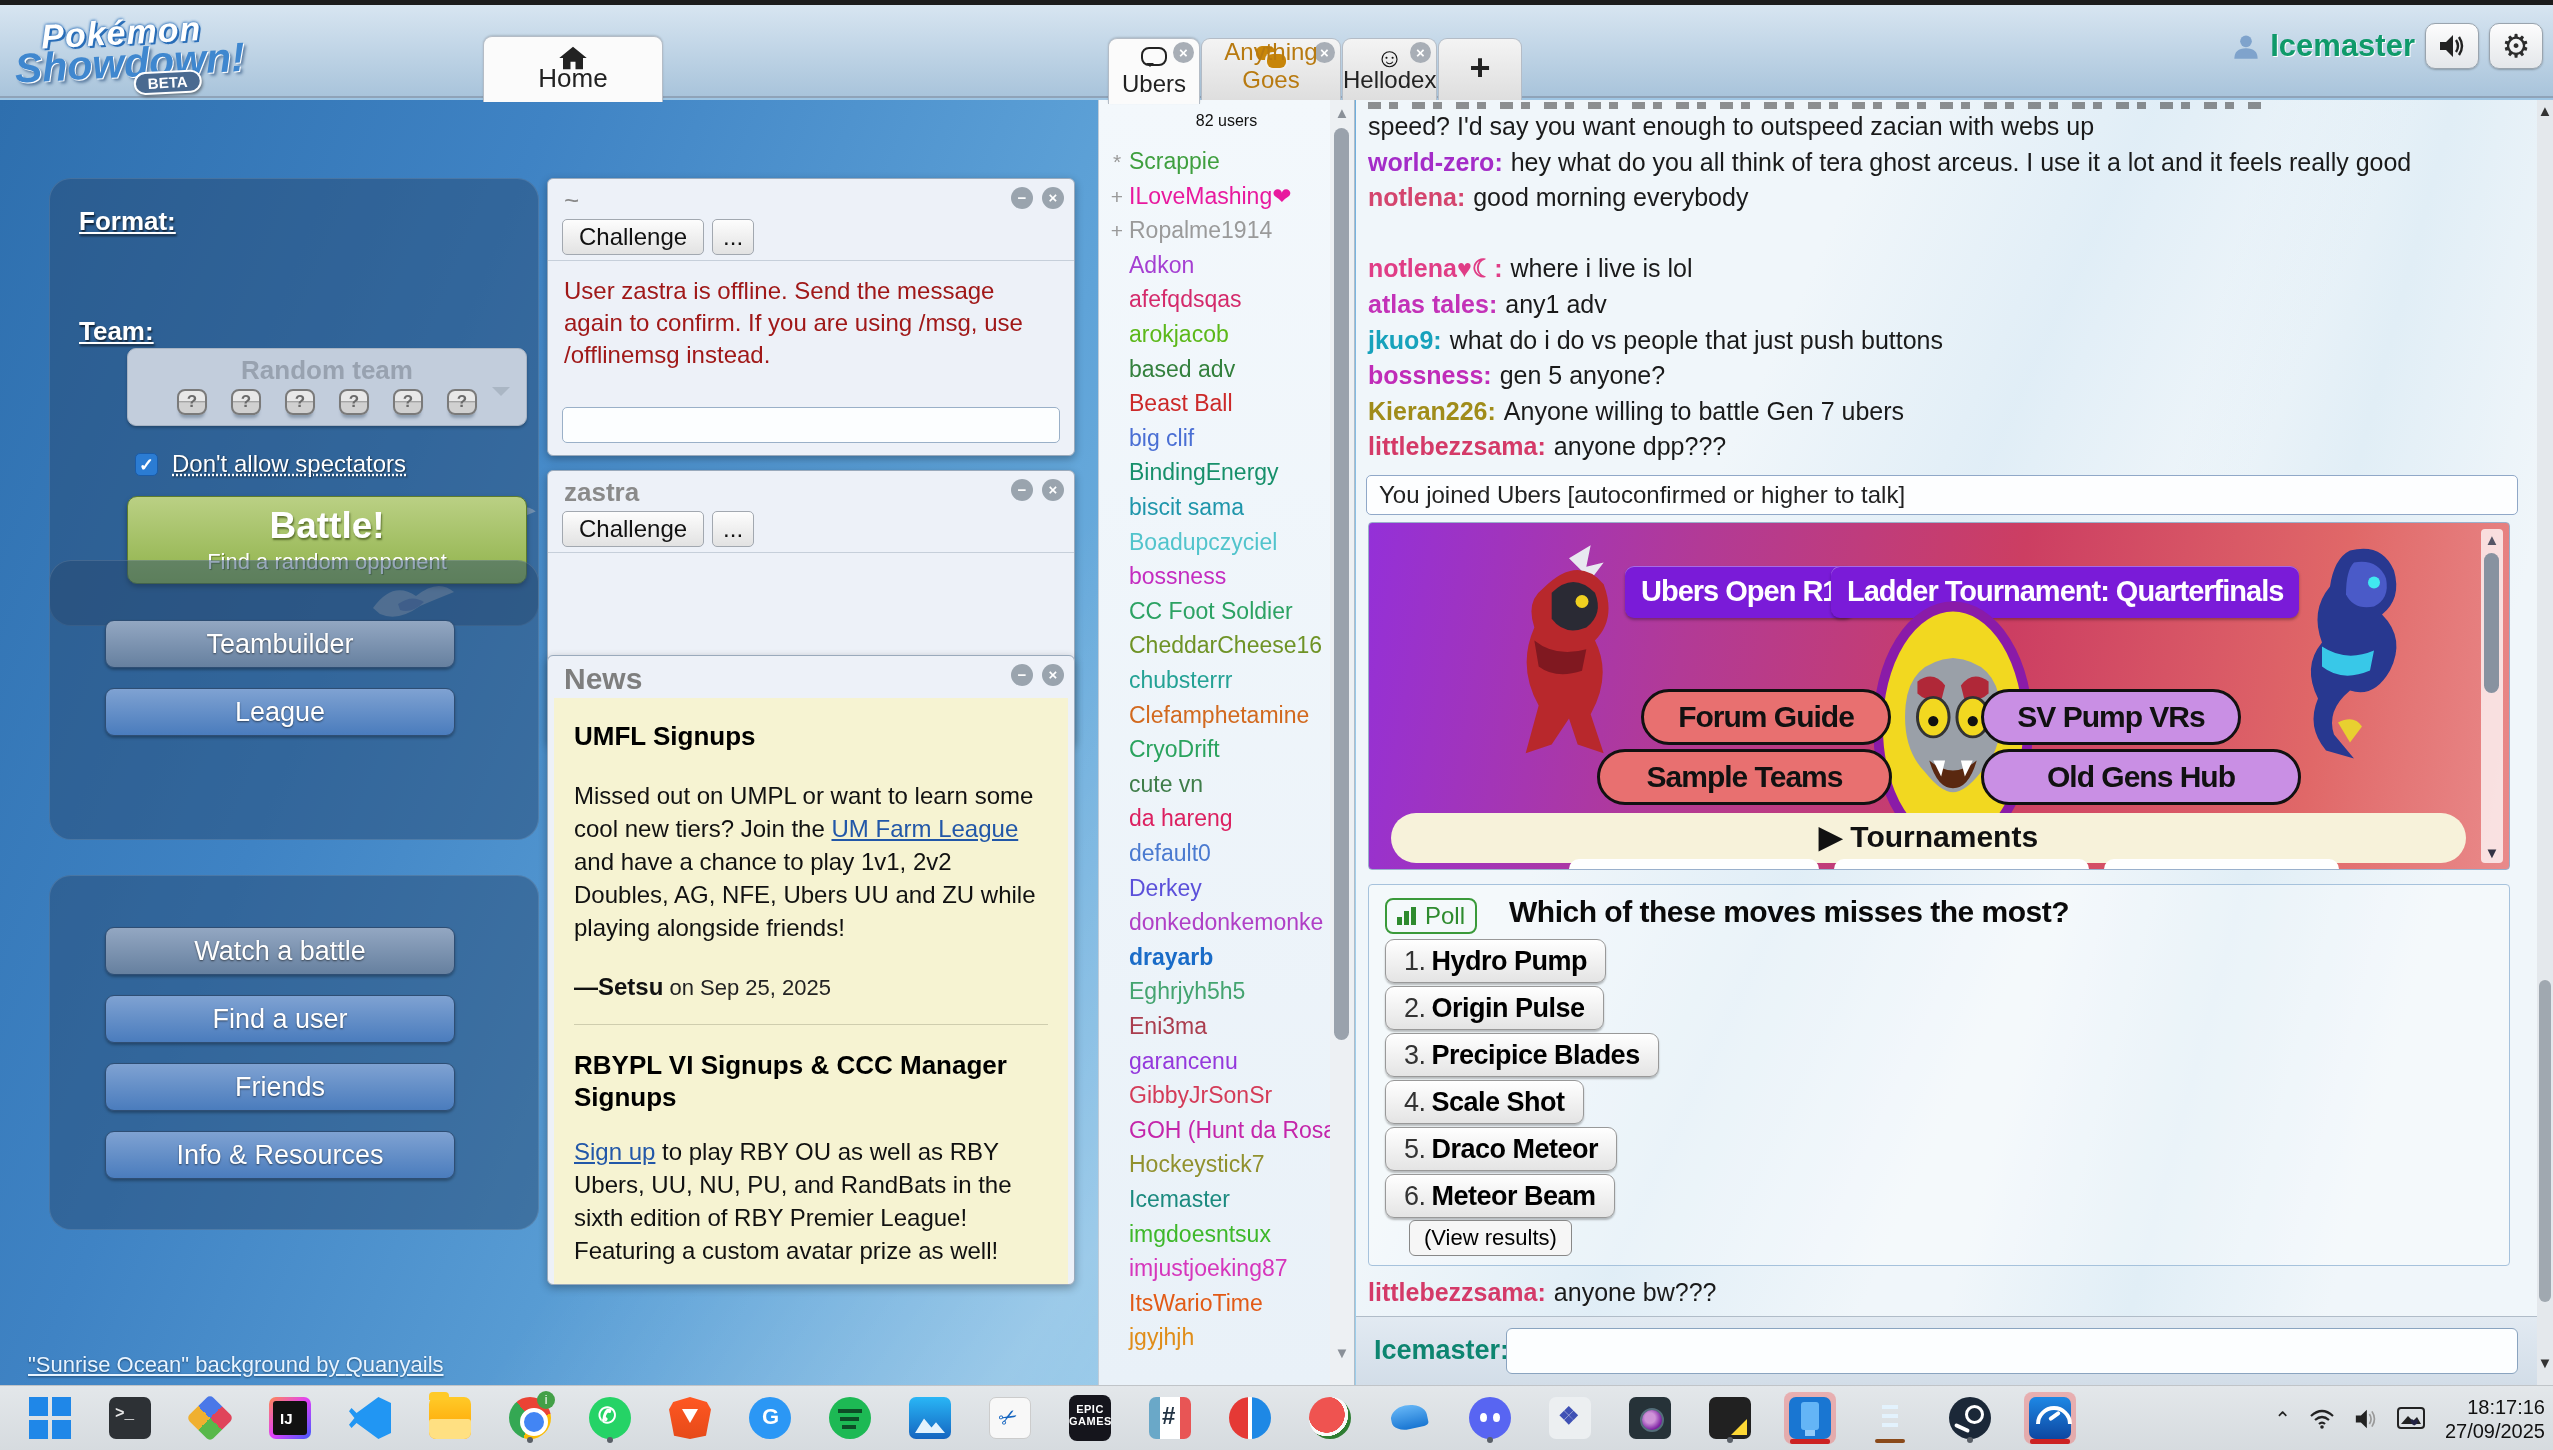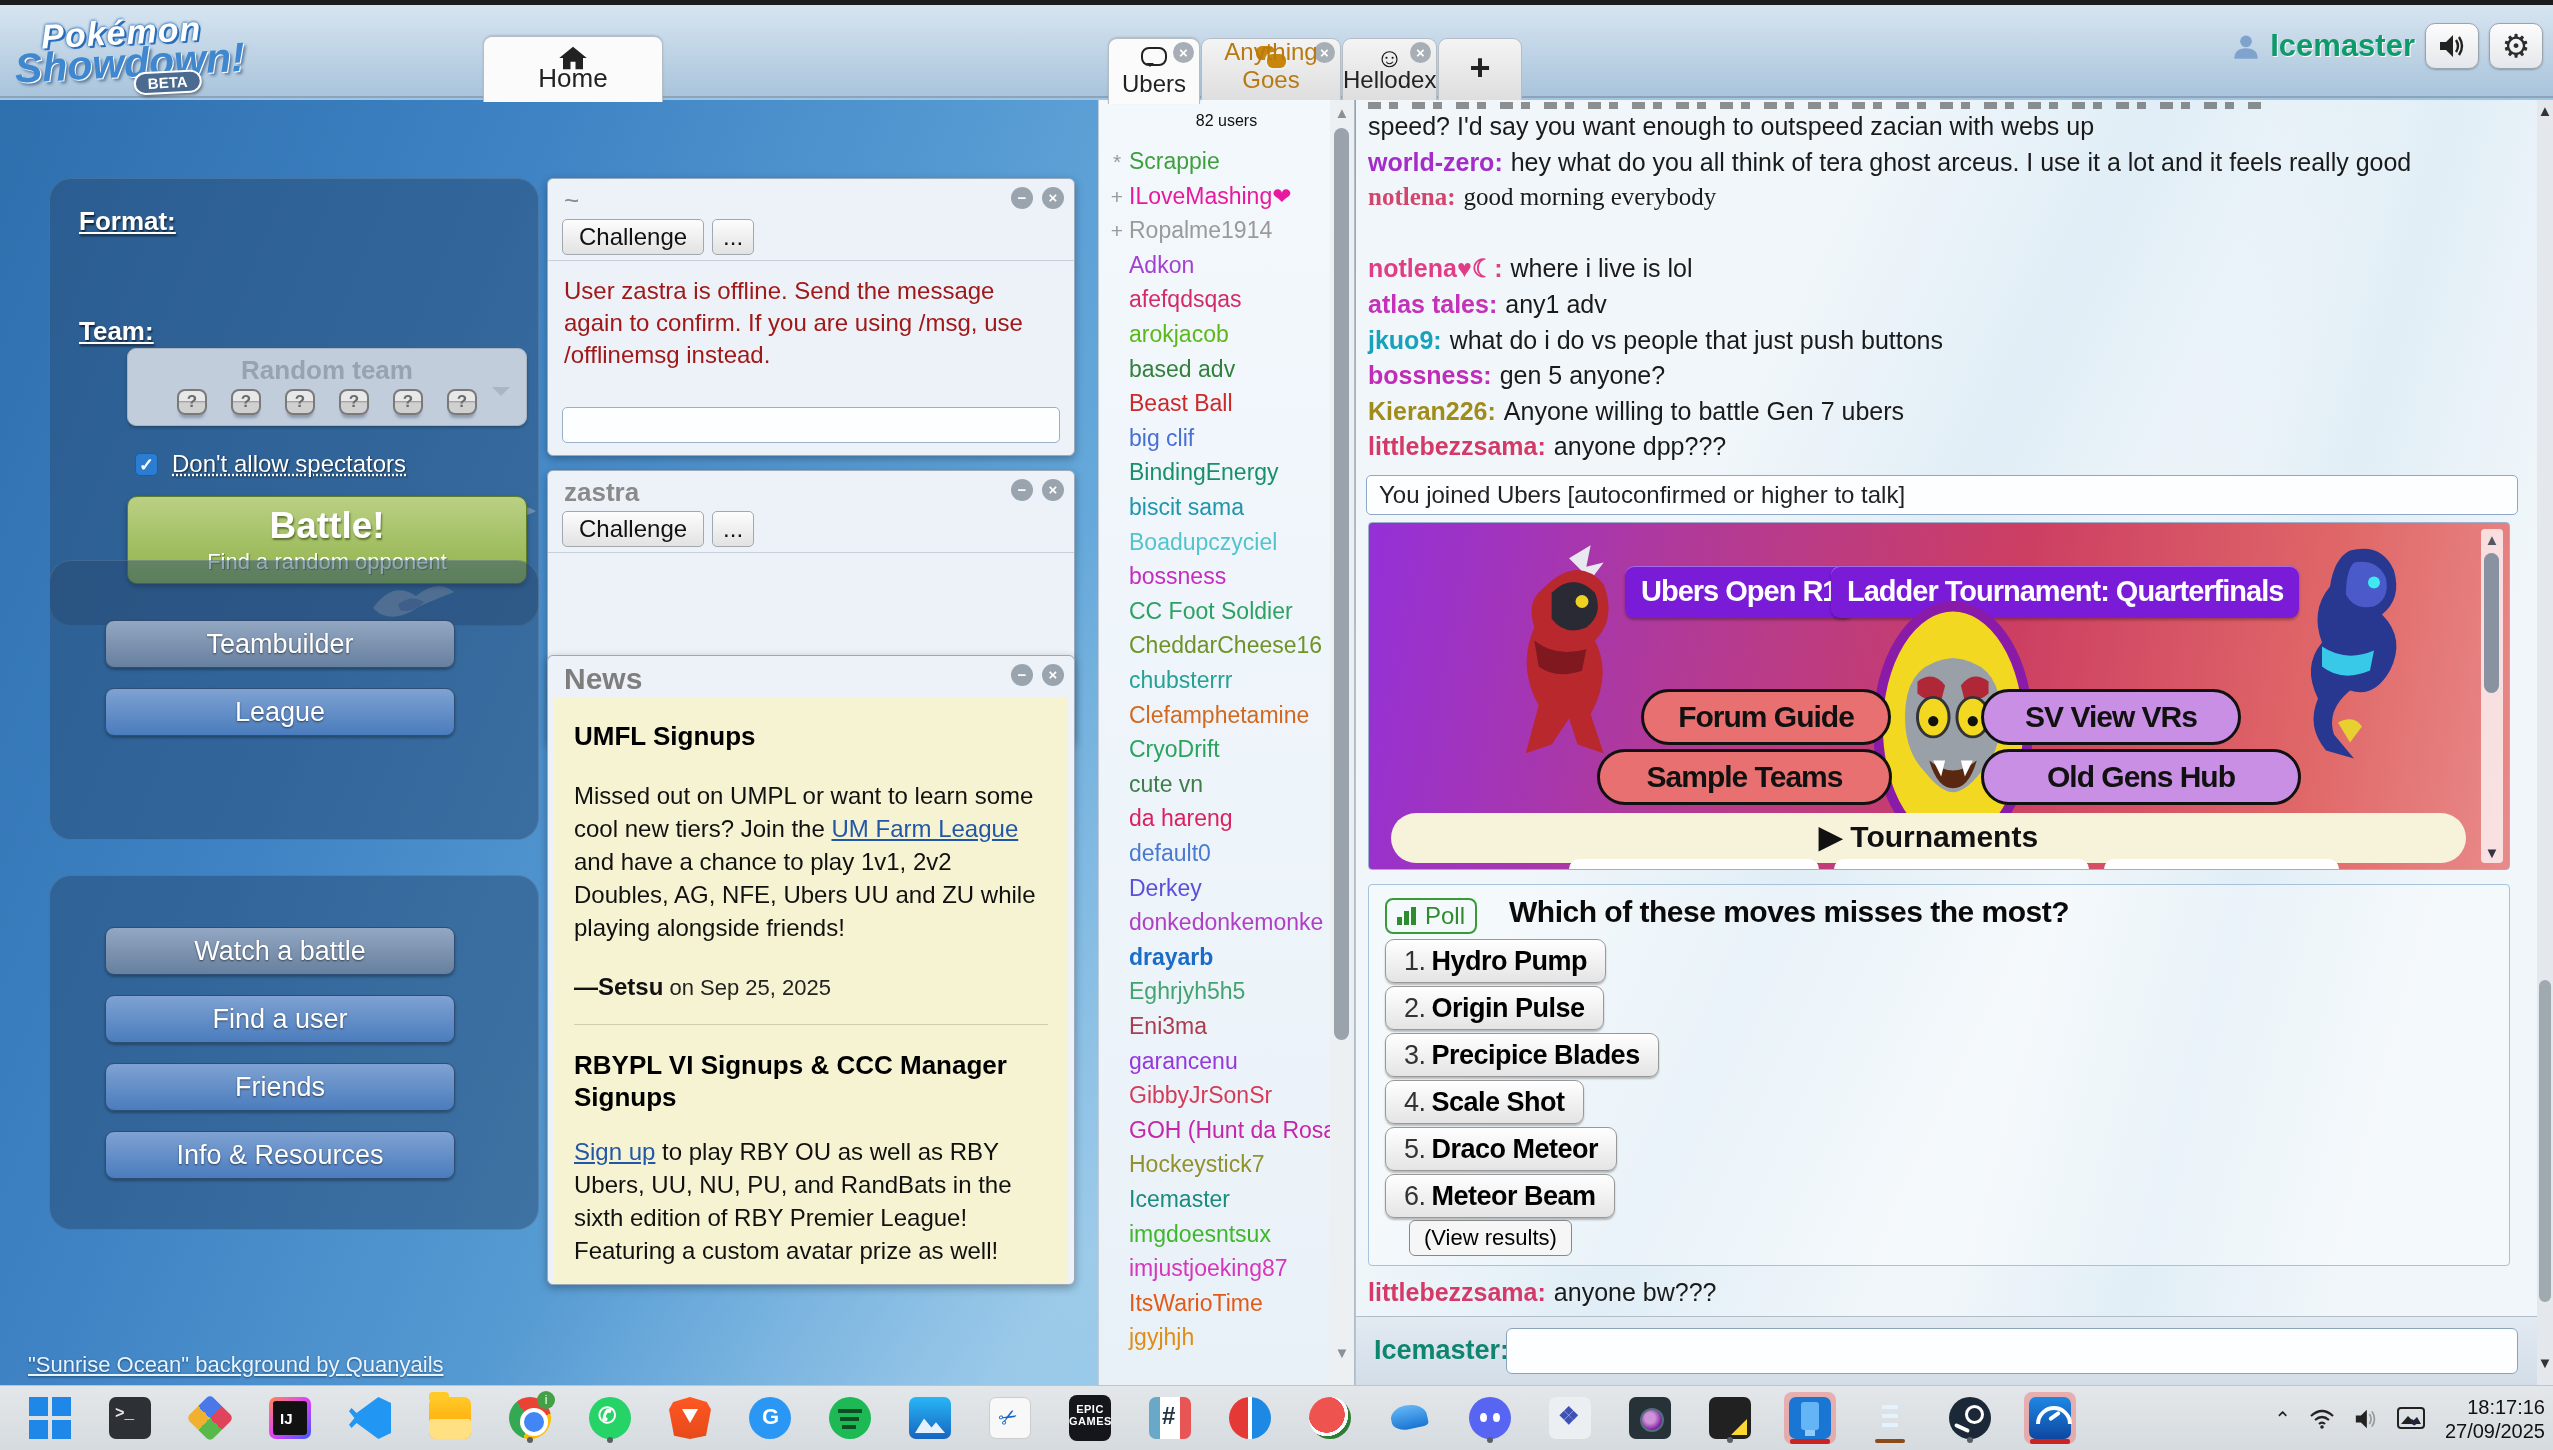--- a/index.html
+++ b/index.html
@@ -453,21 +453,21 @@
     <div class="scroll-arrow" style="top:4px;">▲</div>
     <div class="thumb" style="top:28px; height:912px;"></div>
     <div class="scroll-arrow" style="top:1244px;">▼</div>
   </div>
 
   <div id="chat">
     <div id="clip-strip"></div>
     <div id="chat-messages" style="position:absolute; left:0; top:12px; width:1160px; height:360px;">
         <div class="msg" style="top: 0px; left: 12px;"><span>speed? I'd say you want enough to outspeed zacian with webs up</span></div>
         <div class="msg" style="top: 35.6px; left: 12px;"><b style="color: rgb(164, 44, 200);">world-zero:</b><span>hey what do you all think of tera ghost arceus. I use it a lot and it feels really good</span></div>
-        <div class="msg" style="top: 71.2px; left: 12px; font-family: Liberation Serif, serif;"><b style="color: rgb(212, 69, 110);">notlena:</b><span>good morning everybody</span></div>
+        <div class="msg" style="top: 71.2px; left: 12px;"><b style="color: rgb(212, 69, 110);">notlena:</b><span>good morning everybody</span></div>
         <div class="msg" style="top: 142.4px; left: 12px;"><b style="color: rgb(224, 61, 134);">notlena♥☾:</b><span>where i live is lol</span></div>
         <div class="msg" style="top: 178px; left: 12px;"><b style="color: rgb(195, 50, 184);">atlas tales:</b><span>any1 adv</span></div>
         <div class="msg" style="top: 213.6px; left: 12px;"><b style="color: rgb(23, 162, 188);">jkuo9:</b><span>what do i do vs people that just push buttons</span></div>
         <div class="msg" style="top: 249.2px; left: 12px;"><b style="color: rgb(192, 44, 184);">bossness:</b><span>gen 5 anyone?</span></div>
         <div class="msg" style="top: 284.8px; left: 12px;"><b style="color: rgb(160, 140, 26);">Kieran226:</b><span>Anyone willing to battle Gen 7 ubers</span></div>
         <div class="msg" style="top: 320.4px; left: 12px;"><b style="color: rgb(212, 58, 104);">littlebezzsama:</b><span>anyone dpp???</span></div>
       </div>
     <div id="join-box">You joined Ubers [autoconfirmed or higher to talk]</div>
 
     <div id="banner">
@@ -495,21 +495,21 @@
         <path d="M58 40 Q50 34 44 42 L46 50 Q54 50 58 46 Z" fill="#b02838"></path>
         <ellipse cx="30" cy="58" rx="8" ry="10" fill="#f2d820" stroke="#333" stroke-width="1.5"></ellipse>
         <ellipse cx="50" cy="58" rx="8" ry="10" fill="#f2d820" stroke="#333" stroke-width="1.5"></ellipse>
         <circle cx="30" cy="60" r="2.6" fill="#111"></circle>
           <circle cx="50" cy="60" r="2.6" fill="#111"></circle>
         <path d="M28 80 Q40 90 52 80 Q48 94 40 94 Q32 94 28 80 Z" fill="#5a2810"></path>
         <path d="M30 80 L34 88 L36 80 Z M50 80 L46 88 L44 80 Z" fill="#fff"></path>
       </svg>
 
       <div class="bpill salmon" style="left:272px; top:166px; width:250px; line-height:50px;">Forum Guide</div>
-      <div class="bpill lav" style="left:612px; top:166px; width:260px; line-height:50px;">SV View VRs</div>
+      <div class="bpill lav" style="left:612px; top:166px; width:260px; line-height:50px;">SV Pump VRs</div>
       <div class="bpill salmon" style="left:228px; top:226px; width:295px; line-height:50px;">Sample Teams</div>
       <div class="bpill lav" style="left:612px; top:226px; width:320px; line-height:50px;">Old Gens Hub</div>
       <div id="tour-bar">▶ Tournaments</div>
       <div class="wpill" style="left:200px; width:250px;">Forum Resources</div>
       <div class="wpill" style="left:465px; width:255px;">Join our Discord !</div>
       <div class="wpill" style="left:735px; width:235px;">Forum Projects</div>
       <div id="bn-scroll">
         <div class="scroll-arrow" style="top:2px; color:#556;">▲</div>
         <div class="thumb" style="top:24px; height:140px; left:3px; background:#8892a0;"></div>
         <div class="scroll-arrow" style="bottom:2px; color:#334;">▼</div>

